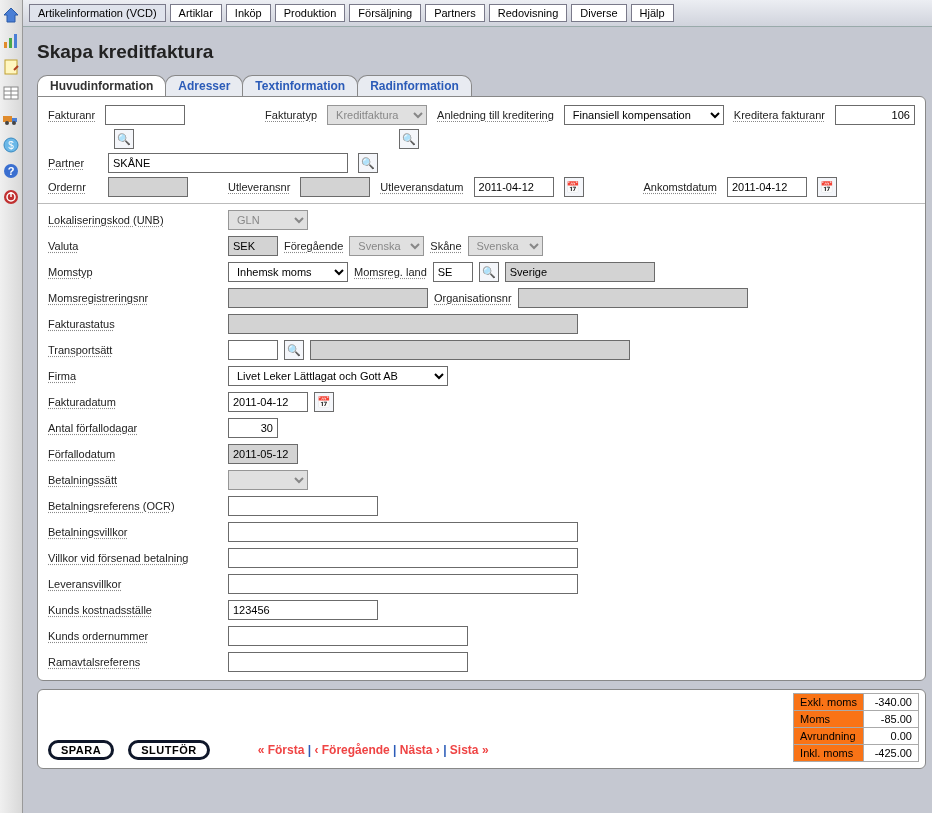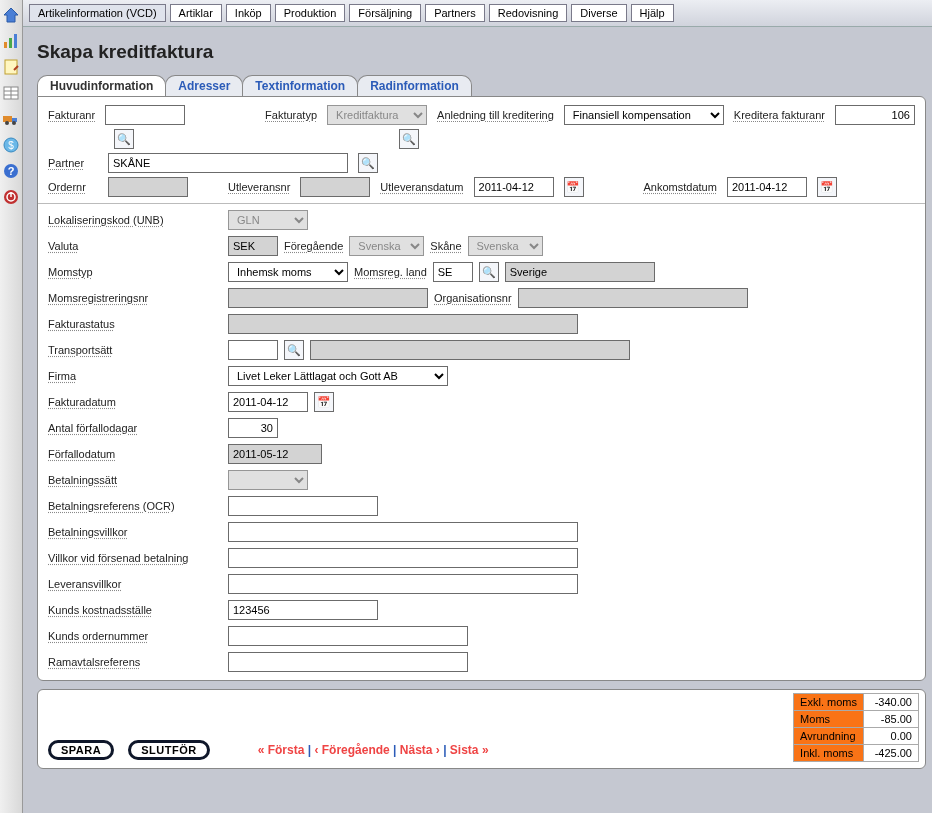--- a/index.html
+++ b/index.html
@@ -220,21 +220,21 @@
             <span class="dateico">📅</span>
           </div>
 
           <span class="lbl">Antal förfallodagar</span>
           <div class="cell">
               <input class="inp" style="width: 50px; text-align: right;" value="30">
             </div>
 
           <span class="lbl">Förfallodatum</span>
           <div class="cell">
-              <input class="ro" style="width: 94px;" readonly="" value="2011-05-12">
+              <input class="ro" style="width: 70px;" readonly="" value="2011-05-12">
             </div>
 
           <span class="lbl">Betalningssätt</span>
           <div class="cell">
               <select class="sel ro" style="width:80px" disabled=""><option></option></select>
             </div>
 
           <span class="lbl">Betalningsreferens (OCR)</span>
           <div class="cell">
               <input class="inp" style="width: 150px;" value="">

